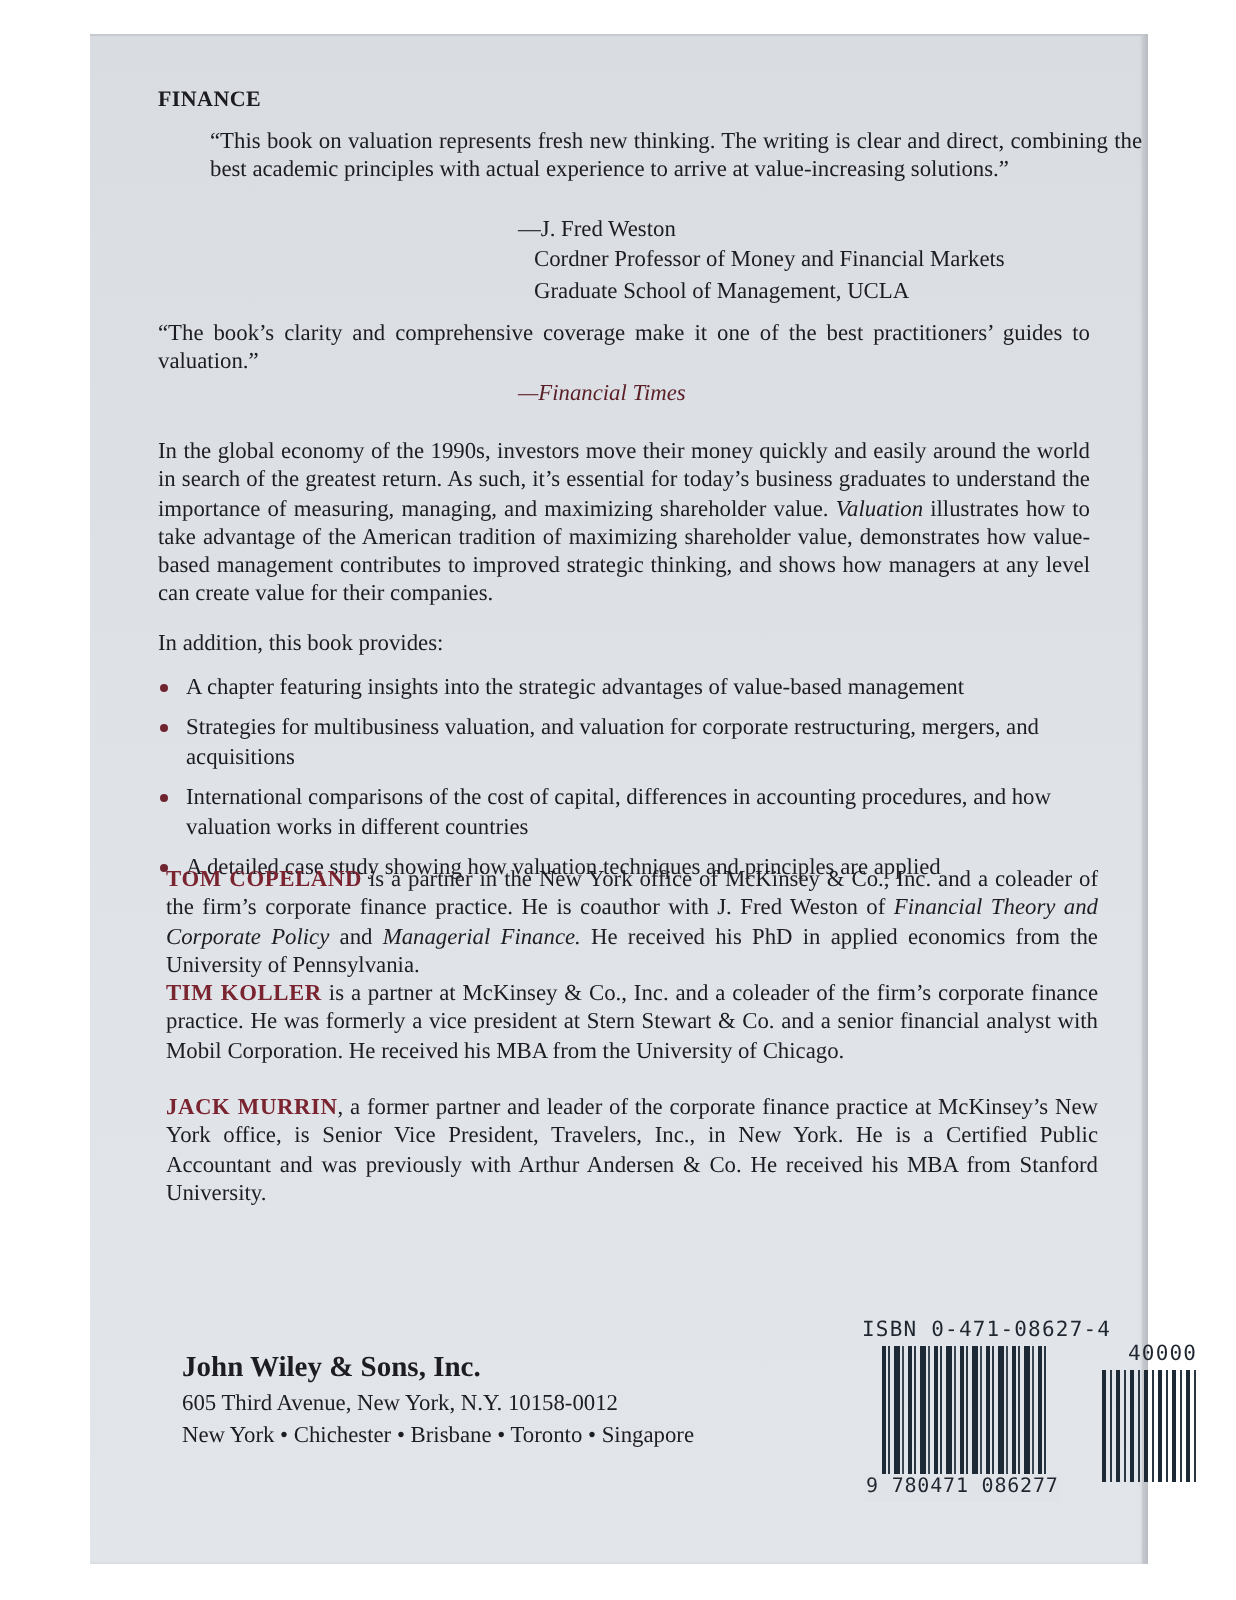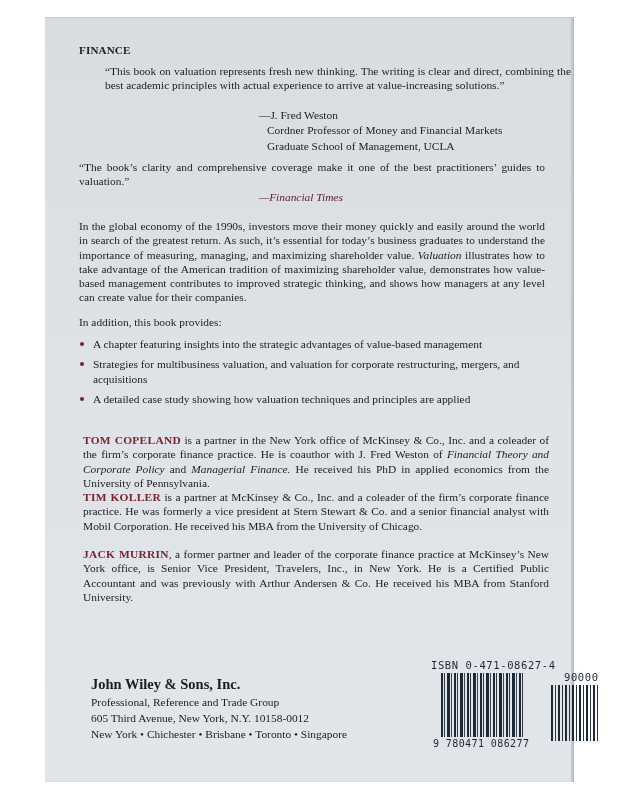--- a/index.html
+++ b/index.html
@@ -100,38 +100,38 @@
     <p class="q2">“The book’s clarity and comprehensive coverage make it one of the best practitioners’ guides to valuation.”</p>
     <div class="attrib2">—Financial Times</div>
 
     <p class="intro"><span>In the global economy of the 1990s, investors move their money quickly and easily around the world in search of the greatest return. As such, it’s essential for today’s business graduates to understand the importance of measuring, managing, and maximizing shareholder value. </span><span class="ital">Valuation</span><span> illustrates how to take advantage of the American tradition of maximizing shareholder value, demonstrates how value-based management contributes to improved strategic thinking, and shows how managers at any level can create value for their companies.</span></p>
 
     <div class="provides">In addition, this book provides:</div>
 
     <ul class="bullets">
       <li><span class="dot"></span><span>A chapter featuring insights into the strategic advantages of value-based management</span></li>
       <li><span class="dot"></span><span>Strategies for multibusiness valuation, and valuation for corporate restructuring, mergers, and acquisitions</span></li>
+      <li><span class="dot"></span><span>International comparisons of the cost of capital, differences in accounting procedures, and how valuation works in different countries</span></li>
       <li><span class="dot"></span><span>A detailed case study showing how valuation techniques and principles are applied</span></li>
     </ul>
 
     <p class="bio bio1"><span class="name">TOM COPELAND</span><span> is a partner in the New York office of McKinsey &amp; Co., Inc. and a coleader of the firm’s corporate finance practice. He is coauthor with J. Fred Weston of </span><span class="ital">Financial Theory and Corporate Policy</span><span> and </span><span class="ital">Managerial Finance.</span><span> He received his PhD in applied economics from the University of Pennsylvania.</span></p>
 
     <p class="bio bio2"><span class="name">TIM KOLLER</span><span> is a partner at McKinsey &amp; Co., Inc. and a coleader of the firm’s corporate finance practice. He was formerly a vice president at Stern Stewart &amp; Co. and a senior financial analyst with Mobil Corporation. He received his MBA from the University of Chicago.</span></p>
 
     <p class="bio bio3"><span class="name">JACK MURRIN</span><span>, a former partner and leader of the corporate finance practice at McKinsey’s New York office, is Senior Vice President, Travelers, Inc., in New York. He is a Certified Public Accountant and was previously with Arthur Andersen &amp; Co. He received his MBA from Stanford University.</span></p>
 
     <div class="publisher">
       <div class="pub-name">John Wiley &amp; Sons, Inc.</div>
-      <div class="pub-line">Professional, Reference and Trade Group</div>
       <div class="pub-line">605 Third Avenue, New York, N.Y.  10158-0012</div>
       <div class="pub-line">New York • Chichester • Brisbane • Toronto • Singapore</div>
     </div>
 
     <div class="barcode-box">
       <div class="isbn">ISBN 0-471-08627-4</div>
-      <div class="price">90000</div>
+      <div class="price">40000</div>
       <div class="bars-main"></div>
       <div class="bars-add"></div>
       <div class="ean">9 780471 086277</div>
     </div>
 
   </div>
 </div>
 
 </body></html>

